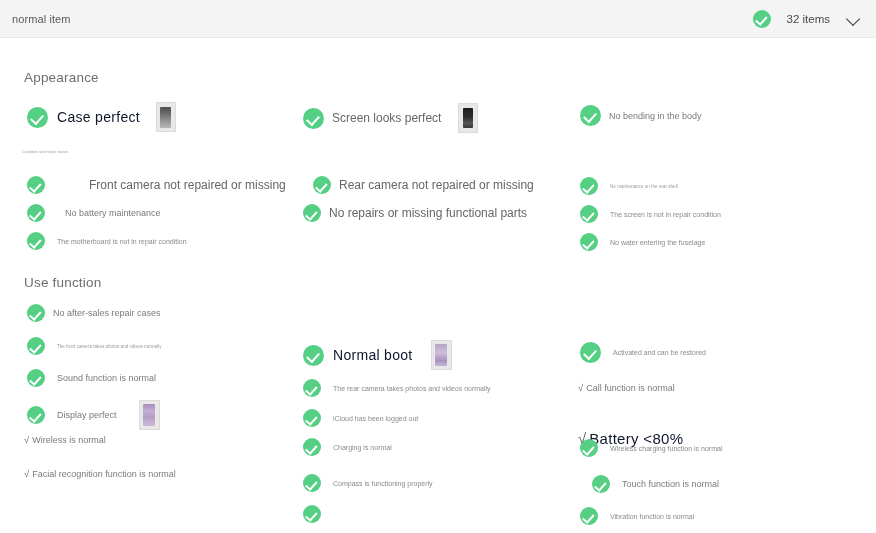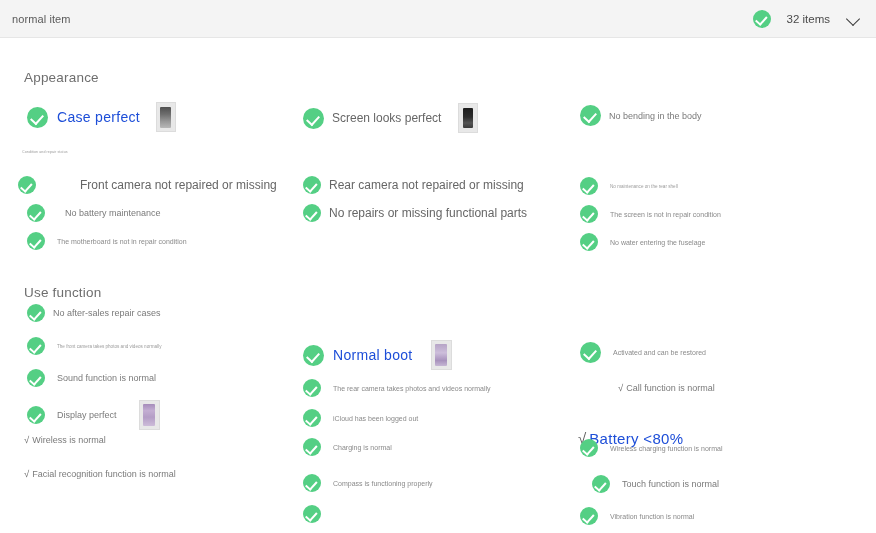--- a/index.html
+++ b/index.html
@@ -98,21 +98,21 @@
     position: absolute;
     display: flex;
     align-items: center;
     white-space: nowrap;
   }
   .item .lbl {
     color: #6f6f6f;
     white-space: nowrap;
   }
   
-  .s-xl .lbl { font-size: 14px; color: #1d4ed8; letter-spacing: .3px; }
+  .s-xl .lbl { font-size: 14px; color: #0f172a; letter-spacing: .3px; }
   .s-lg .lbl { font-size: 12px; color: #666; }
   .s-md .lbl { font-size: 9px; color: #7a7a7a; }
   .s-sm .lbl { font-size: 7px; color: #8a8a8a; }
   .s-xs .lbl { font-size: 4.6px; color: #9b9b9b; }
 
   .gap-xl { gap: 9px; }
   .gap-lg { gap: 8px; }
   .gap-sm { gap: 12px; }
 
   
@@ -160,21 +160,21 @@
   <div class="micro-note" style="left:22px; top:112px;">Condition and repair status</div>
 
   <div class="item s-xl gap-xl" style="left:27px; top:64px;">
     <span class="chk big"></span>
     <span class="lbl">Case perfect</span>
     <span class="thumb gray" style="width:20px;height:30px;margin-left:7px;">
       <span class="inner" style="width:11px;height:21px;"></span>
     </span>
   </div>
 
-  <div class="item s-lg gap-lg" style="left:18px; top:138px;gap:44px;">
+  <div class="item s-lg gap-lg" style="left:27px; top:138px;gap:44px;">
     <span class="chk"></span>
     <span class="lbl">Front camera not repaired or missing</span>
   </div>
 
   <div class="item s-md gap-lg" style="left:27px; top:166px;gap:20px;">
     <span class="chk"></span>
     <span class="lbl">No battery maintenance</span>
   </div>
 
   <div class="item s-sm gap-sm" style="left:27px; top:194px;">
@@ -183,21 +183,21 @@
   </div>
 
   <div class="item s-lg gap-lg" style="left:303px; top:65px;">
     <span class="chk big"></span>
     <span class="lbl" style="font-size:12px;">Screen looks perfect</span>
     <span class="thumb dark" style="width:20px;height:30px;margin-left:9px;">
       <span class="inner" style="width:10px;height:20px;"></span>
     </span>
   </div>
 
-  <div class="item s-lg gap-lg" style="left:303px; top:138px;justify-content:flex-end;">
+  <div class="item s-lg gap-lg" style="left:313px; top:138px;justify-content:flex-end;">
     <span class="chk"></span>
     <span class="lbl">Rear camera not repaired or missing</span>
   </div>
 
   <div class="item s-lg gap-lg" style="left:303px; top:166px;">
     <span class="chk"></span>
     <span class="lbl">No repairs or missing functional parts</span>
   </div>
 
   <div class="item s-md gap-lg" style="left:580px; top:67px;">
@@ -213,21 +213,21 @@
   <div class="item s-sm gap-sm" style="left:580px; top:167px;">
     <span class="chk"></span>
     <span class="lbl">The screen is not in repair condition</span>
   </div>
 
   <div class="item s-sm gap-sm" style="left:580px; top:195px;">
     <span class="chk"></span>
     <span class="lbl">No water entering the fuselage</span>
   </div>
 
-  <div class="section-title" style="left:24px; top:247px;text-align:center;">Use function</div>
+  <div class="section-title" style="left:24px; top:237px;text-align:center;">Use function</div>
 
   <div class="item s-md gap-lg" style="left:27px; top:266px;">
     <span class="chk"></span>
     <span class="lbl">No after-sales repair cases</span>
   </div>
 
   <div class="item s-xs gap-sm" style="left:27px; top:299px;">
     <span class="chk"></span>
     <span class="lbl">The front camera takes photos and videos normally</span>
   </div>
@@ -283,21 +283,21 @@
 
   <div class="item s-lg gap-lg" style="left:303px; top:467px;">
     <span class="chk"></span>
   </div>
 
   <div class="item s-sm gap-sm" style="left:580px; top:304px;">
     <span class="chk big"></span>
     <span class="lbl">Activated and can be restored</span>
   </div>
 
-  <div class="tick s-md" style="left:578px; top:344px; font-size:9.5px;margin-left:40px;">
+  <div class="tick s-md" style="left:578px; top:344px; font-size:9.5px;">
     <span class="mark">√</span><span class="lbl">Call function is normal</span>
   </div>
 
   <div class="tick s-xl" style="left:578px; top:392px; font-size:15px; color:#5e5e5e;">
     <span class="mark">√</span><span class="lbl" style="font-size:15px;">Battery &lt;80%</span>
   </div>
 
   <div class="item s-sm gap-sm" style="left:580px; top:401px;">
     <span class="chk"></span>
     <span class="lbl">Wireless charging function is normal</span>

